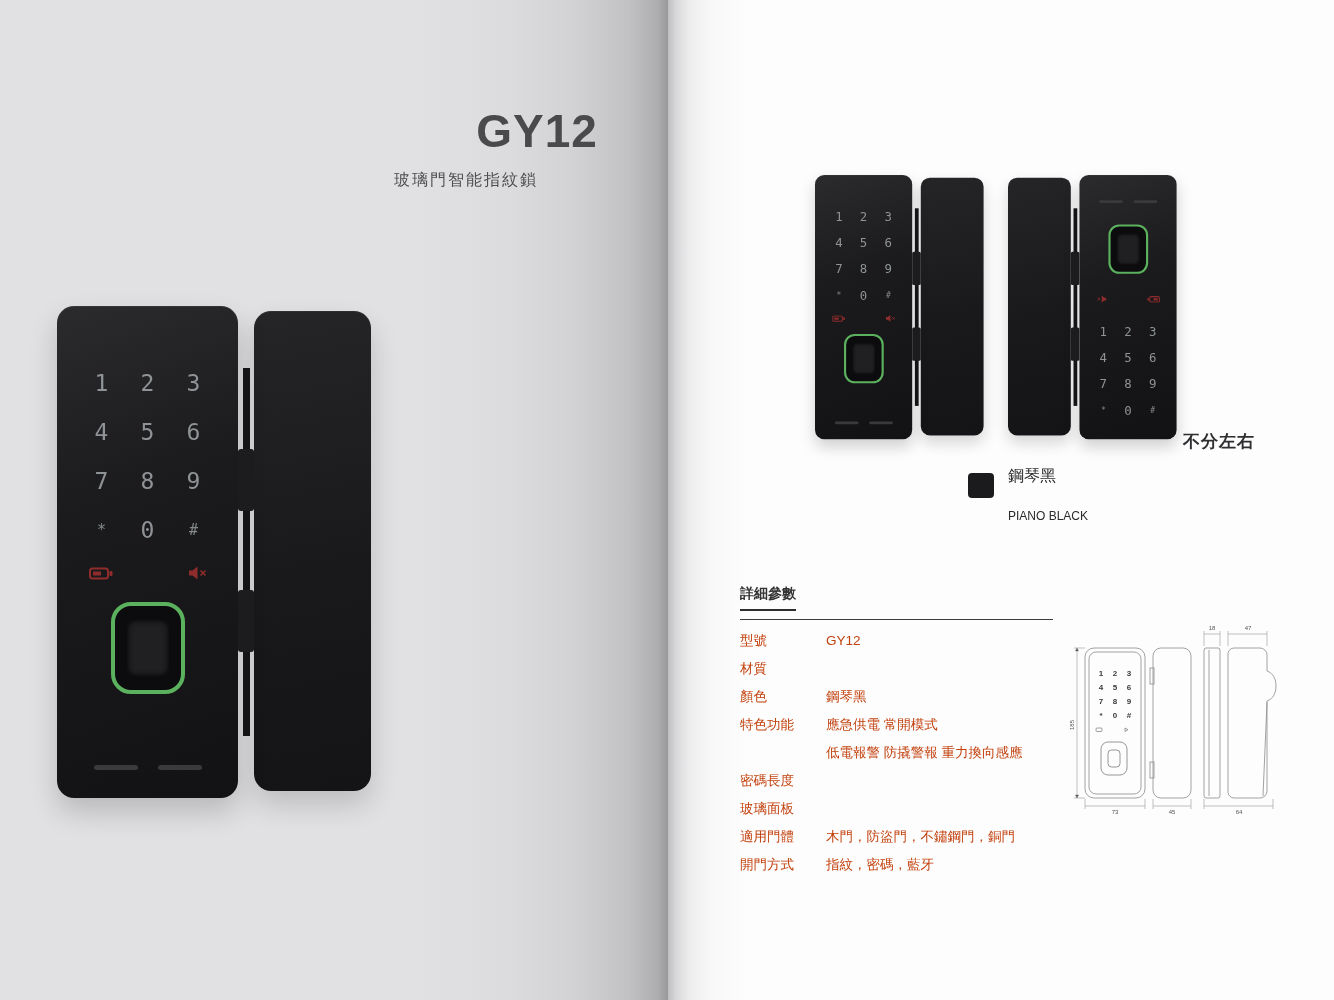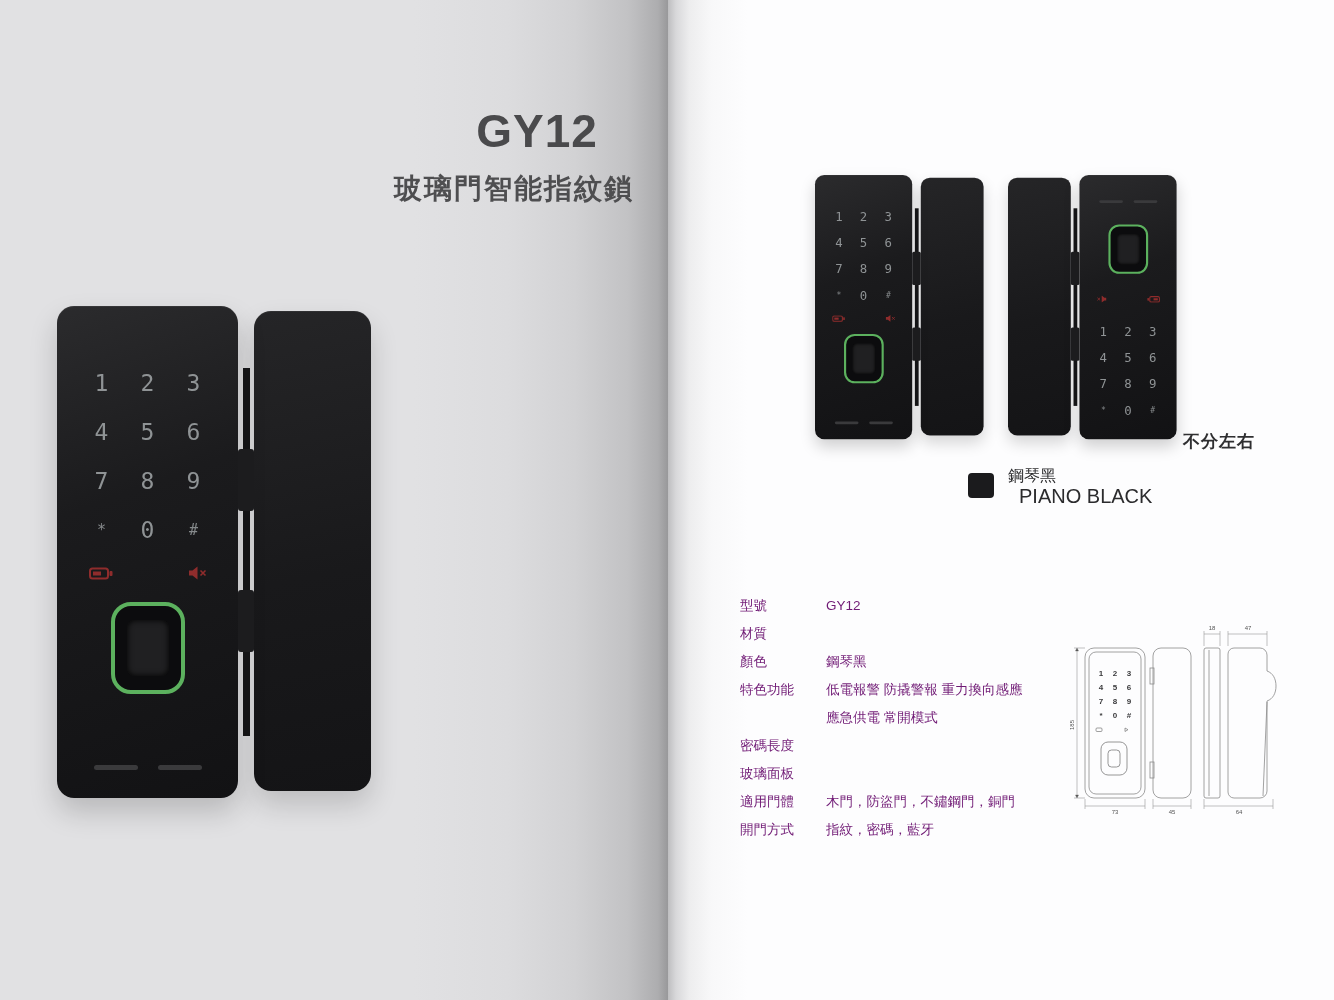--- a/index.html
+++ b/index.html
@@ -17,21 +17,21 @@
     position:absolute;left:668px;top:0;width:666px;height:1000px;
     background:linear-gradient(to right,#bebec0 0%,#d8d8da 1.2%,#ededee 3.2%,#f8f8f9 6.5%,#fdfdfe 12%,#fdfdfe 100%);
   }
   
   .title{
     position:absolute;left:402px;top:104px;width:270px;text-align:center;
     font-size:46px;font-weight:700;color:#4a4a4c;letter-spacing:1px;
   }
   .subtitle{
     position:absolute;left:394px;top:170px;width:290px;
-    font-size:28px;font-weight:700;color:#4e4e50;letter-spacing:2px;
+    font-size:16px;font-weight:400;color:#4e4e50;letter-spacing:2px;
   }
   
   .lock-assembly{position:absolute;display:flex;}
   .lock-assembly.small{transform:scale(0.537);transform-origin:0 0;}
   .lock-assembly.reversed{flex-direction:row-reverse;}
   .lock-front{
     width:181px;height:492px;border-radius:17px;position:relative;
     background:linear-gradient(160deg,#2b2b2d 0%,#1b1b1d 38%,#121214 100%);
     box-shadow:inset 0 1px 1px rgba(255,255,255,.07), 0 14px 28px rgba(0,0,0,.18);
     display:flex;flex-direction:column;align-items:center;
@@ -62,28 +62,28 @@
   .hinge .tab.t1{top:143px;} .hinge .tab.t2{top:284px;}
   .lock-back{
     width:117px;height:480px;margin-top:5px;border-radius:17px;
     background:linear-gradient(168deg,#252527 0%,#19191b 55%,#141416 100%);
     box-shadow:inset 0 1px 1px rgba(255,255,255,.06), 0 14px 28px rgba(0,0,0,.16);
   }
   
   .orientation-note{position:absolute;left:1183px;top:430px;font-size:17px;color:#2f2f31;letter-spacing:1px;font-weight:bold;}
   .swatch{position:absolute;left:968px;top:473px;width:26px;height:25px;border-radius:4px;background:#1b1b1d;}
   .swatch-name-zh{position:absolute;left:1008px;top:466px;font-size:16px;color:#2b2b2d;}
-  .swatch-name-en{position:absolute;left:1008px;top:485px;font-size:20px;color:#2b2b2d;margin-left:11px;}
+  .swatch-name-en{position:absolute;left:1008px;top:509px;font-size:12px;color:#2b2b2d;}
   
   .specs{position:absolute;left:740px;top:585px;width:313px;}
   .specs-heading{position:relative;font-size:14px;font-weight:700;color:#333;padding-bottom:9px;}
   .specs-heading .hd{display:inline-block;border-bottom:2px solid #2e2e30;padding-bottom:6px;}
   .specs-heading::after{content:"";position:absolute;left:0;right:0;bottom:0;height:1px;background:#3c3c3e;}
   .spec-rows{margin-top:7px;}
-  .spec-row{display:flex;line-height:28px;font-size:13.5px;color:#701a75;white-space:nowrap;}
+  .spec-row{display:flex;line-height:28px;font-size:13.5px;color:#c2410c;white-space:nowrap;}
   .spec-label{width:86px;flex:0 0 86px;}
   .spec-values{flex:1;}
   
   .drawing{position:absolute;left:1063px;top:618px;}
   .drawing svg text{font-family:"Liberation Sans","DejaVu Sans",sans-serif;}
 </style>
 </head>
 <body>
 
 <div class="page-left">
@@ -219,41 +219,44 @@
   <div class="lock-back"></div>
 </div>
 
 <div class="orientation-note">不分左右</div>
 
 <div class="swatch"></div>
 <div class="swatch-name-zh">鋼琴黑</div>
 <div class="swatch-name-en">PIANO BLACK</div>
 
 <div class="specs">
+  <div class="specs-heading">
+    <span class="hd">詳細參數</span>
+  </div>
   <div class="spec-rows" id="spec-rows">
       <div class="spec-row">
         <span class="spec-label">型號</span>
         <div class="spec-values">
           <div>GY12</div>
         </div>
       </div>
       <div class="spec-row">
         <span class="spec-label">材質</span>
       </div>
       <div class="spec-row">
         <span class="spec-label">顏色</span>
         <div class="spec-values">
           <div>鋼琴黑</div>
         </div>
       </div>
       <div class="spec-row">
         <span class="spec-label">特色功能</span>
         <div class="spec-values">
+          <div>應急供電  常開模式</div>
           <div>低電報警  防撬警報  重力換向感應</div>
-          <div>應急供電  常開模式</div>
         </div>
       </div>
       <div class="spec-row">
         <span class="spec-label">密碼長度</span>
       </div>
       <div class="spec-row">
         <span class="spec-label">玻璃面板</span>
       </div>
       <div class="spec-row">
         <span class="spec-label">適用門體</span>

